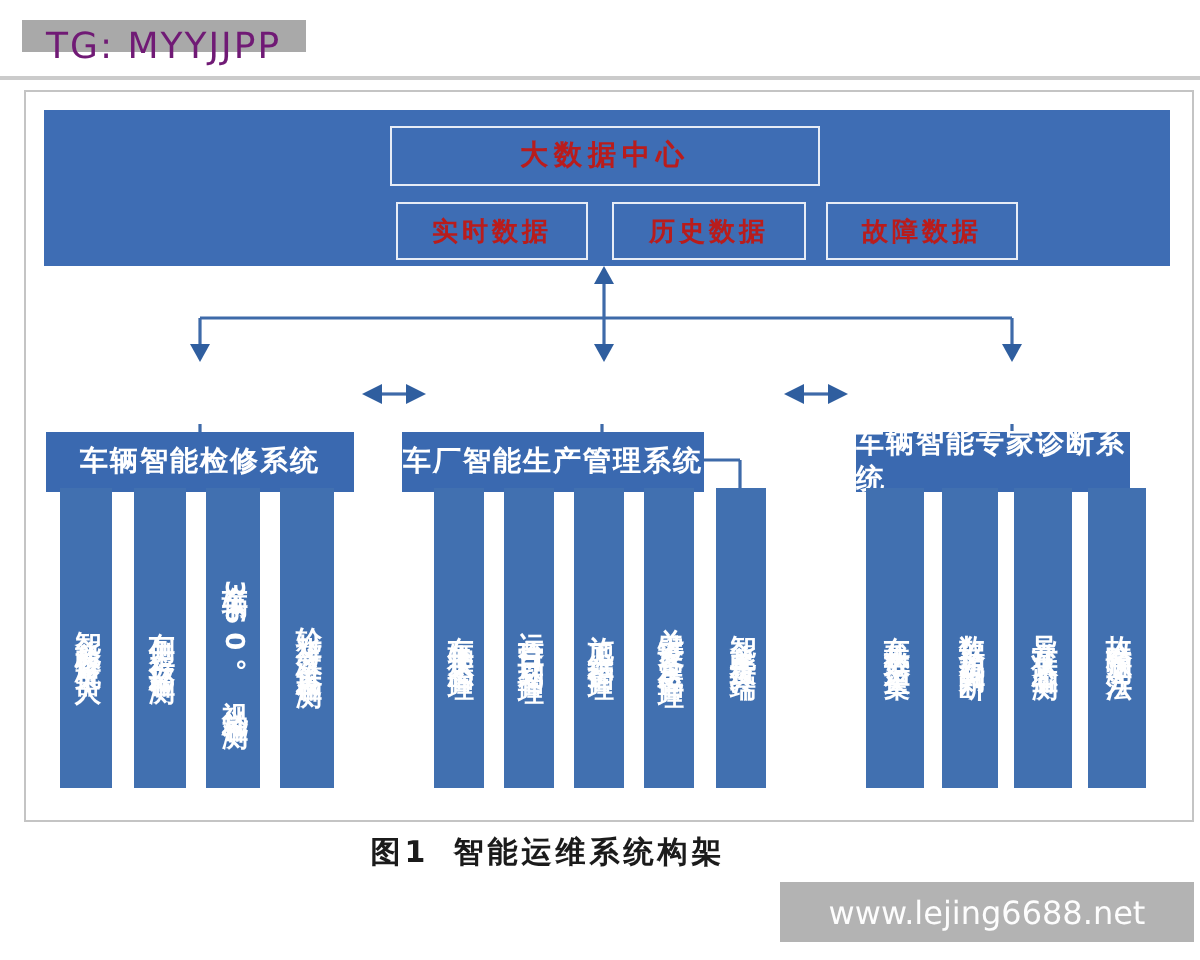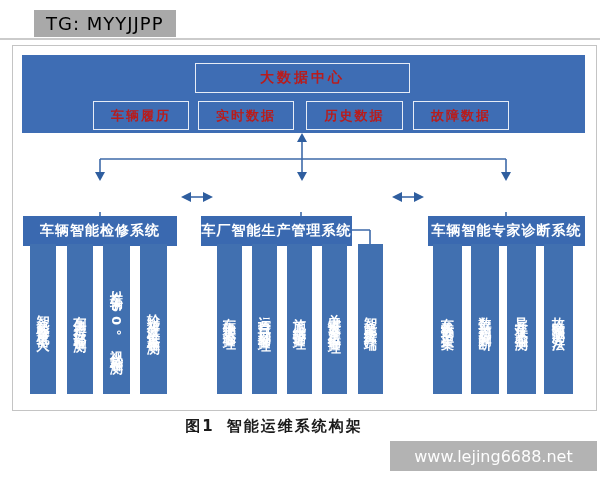--- a/index.html
+++ b/index.html
@@ -1,20 +1,20 @@
 <!DOCTYPE html>
 <html><head>
 <meta charset="utf-8">
 <style>
   html,body{margin:0;padding:0;background:#fff;}
   body{width:600px;height:480px;overflow:hidden;font-family:"DejaVu Sans","Liberation Sans",sans-serif;}
   .stage{position:relative;width:600px;height:480px;background:#ffffff;}
 
-  .badge{position:absolute;left:11px;top:10px;height:27px;line-height:27px;padding:0 12px;
-         background:#a9a9a9;color:#000000;font-size:18px;letter-spacing:1px;margin-left:23px;}
+  .badge{position:absolute;left:11px;top:10px;height:16px;line-height:27px;padding:0 12px;
+         background:#a9a9a9;color:#701a75;font-size:18px;letter-spacing:1px;}
   .topline{position:absolute;left:0;top:38px;width:600px;height:2px;background:#cbcbcb;}
   .frame{position:absolute;left:12px;top:45px;width:583px;height:364px;border:1px solid #c4c4c4;background:#ffffff;}
 
   .banner{position:absolute;left:22px;top:55px;width:563px;height:78px;background:#3e6db4;}
 
   .outbox{position:absolute;border:1px solid #e6ecf6;color:#b91c1c;
           display:flex;align-items:center;justify-content:center;box-sizing:border-box;}
   .dc{left:195px;top:63px;width:215px;height:30px;font-size:14px;font-weight:600;letter-spacing:3px;}
   .src{top:101px;height:29px;font-size:13px;font-weight:600;letter-spacing:2px;}
 
@@ -43,21 +43,20 @@
 
   <div class="badge">TG: MYYJJPP</div>
   <div class="topline"></div>
 
   <div class="frame"></div>
 
   <div class="banner"></div>
 
   <div class="outbox dc">大数据中心</div>
 
-  <div class="outbox src" style="left:93px;width:96px;">车辆履历</div>
   <div class="outbox src" style="left:198px;width:96px;">实时数据</div>
   <div class="outbox src" style="left:306px;width:97px;">历史数据</div>
   <div class="outbox src" style="left:413px;width:96px;">故障数据</div>
 
   <svg class="wires" viewBox="0 0 600 480">
     <g stroke="#3e6aa9" stroke-width="1.6" fill="none">
       <path d="M302,141 V172"></path>
       <path d="M100,159 H506"></path>
       <path d="M100,159 V172"></path>
       <path d="M506,159 V172"></path>
@@ -74,21 +73,21 @@
       <polygon points="506,181 501,172 511,172"></polygon>
       <polygon points="181,197 191,192 191,202"></polygon>
       <polygon points="213,197 203,192 203,202"></polygon>
       <polygon points="392,197 402,192 402,202"></polygon>
       <polygon points="424,197 414,192 414,202"></polygon>
     </g>
   </svg>
 
   <div class="sysbox" style="left:23px;width:154px;">车辆智能检修系统</div>
   <div class="sysbox" style="left:201px;width:151px;">车厂智能生产管理系统</div>
-  <div class="sysbox" style="left:428px;width:157px;">车辆智能专家诊断系统</div>
+  <div class="sysbox" style="left:428px;width:137px;">车辆智能专家诊断系统</div>
 
   <div class="col" style="left:30px;width:26px;">智能检修机器人</div>
   <div class="col" style="left:67px;width:26px;">车侧走行部检测</div>
   <div class="col" style="left:103px;width:27px;">车辆360°视觉检测</div>
   <div class="col" style="left:140px;width:27px;">轮对等效锥度检测</div>
 
   <div class="col" style="left:217px;width:25px;">车辆状态管理</div>
   <div class="col" style="left:252px;width:25px;">运营日计划管理</div>
   <div class="col" style="left:287px;width:25px;">施工维护管理</div>
   <div class="col" style="left:322px;width:25px;">关键设备定位管理</div>

